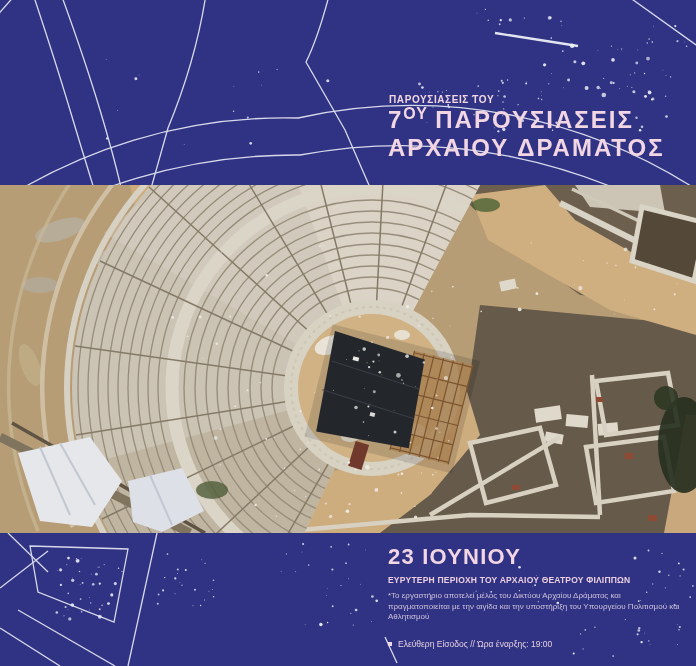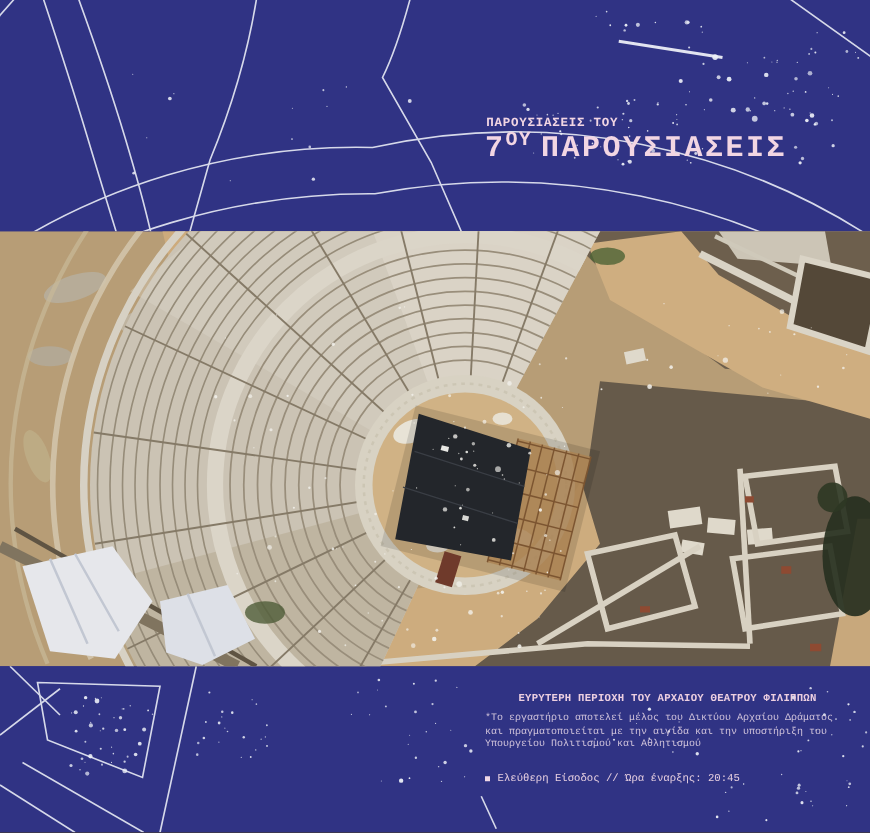--- a/index.html
+++ b/index.html
@@ -1,35 +1,35 @@
 <!DOCTYPE html>
 <html><head>
 <meta charset="utf-8">
 <style>
   html,body{margin:0;padding:0;background:#1a1a2e;}
   .poster{
     position:relative;width:696px;height:666px;overflow:hidden;
     background:var(--blue,#303384);
-    font-family:Liberation Mono, monospace;
+    font-family:Liberation Sans, sans-serif;
   }
   svg{display:block;}
   .deco{position:absolute;left:0;pointer-events:none;}
   .deco-top{top:0;}
   .deco-bottom{top:533px;}
   .photo-wrap{position:absolute;left:0;top:185px;width:696px;height:348px;}
   
   .header-text{position:absolute;left:388px;top:94px;color:var(--pink,#f2d6e3);}
   .kicker{font-size:10px;font-weight:bold;letter-spacing:.6px;margin:0 0 3px 1px;}
   .title-line{font-size:24px;font-weight:bold;letter-spacing:2px;line-height:24.5px;white-space:nowrap;}
   .title-line .ordinal{font-size:16px;letter-spacing:1px;position:relative;top:-9px;}
   .title-line .rest{margin-left:.3em;}
   
   .footer-text{position:absolute;left:388px;top:546px;color:var(--pink,#f2d6e3);}
   .date-line{font-size:22px;font-weight:bold;letter-spacing:1.2px;line-height:21px;white-space:nowrap;}
-  .location{font-size:8.5px;font-weight:bold;letter-spacing:.2px;color:#eccfe0;margin-top:8px;white-space:nowrap;text-align:center;}
+  .location{font-size:8.5px;font-weight:bold;letter-spacing:.2px;color:#eccfe0;margin-top:8px;white-space:nowrap;}
   .note{font-size:8px;line-height:10.5px;color:#cfc2da;margin:6px 0 16px 0;width:292px;font-weight:normal;}
   .admission{font-size:8.5px;color:#e6cfe0;margin-top:8px;display:flex;align-items:center;white-space:nowrap;}
   .bullet-square{display:inline-block;width:4px;height:4px;background:#f0d8e6;margin-right:6px;flex:none;}
 </style>
 </head>
 <body>
 
 <div class="poster" style="--blue: #303384; --pink: #f2d6e3;">
 
   <svg class="deco deco-top" width="696" height="185" viewBox="0 0 696 185">
@@ -167,20 +167,21 @@
         <circle cx="549.5" cy="17.9" r="1.78" fill="#eef1f8" opacity="0.71"></circle>
         <circle cx="500.8" cy="20.2" r="1.12" fill="#eef1f8" opacity="0.95"></circle>
         <circle cx="561.0" cy="21.3" r="0.69" fill="#eef1f8" opacity="0.86"></circle>
         <circle cx="485.3" cy="9.3" r="0.66" fill="#eef1f8" opacity="0.84"></circle>
       </g>
   </svg>
 
   <div class="header-text">
     <div class="kicker">ΠΑΡΟΥΣΙΑΣΕΙΣ ΤΟΥ</div>
     <div class="title-line"><span>7</span><span class="ordinal">ΟΥ</span><span class="rest">ΠΑΡΟΥΣΙΑΣΕΙΣ</span></div>
+    <div class="title-line">ΑΡΧΑΙΟΥ ΔΡΑΜΑΤΟΣ</div>
   </div>
 
   <div class="photo-wrap">
   <svg width="696" height="348" viewBox="0 0 696 348">
     <defs>
       <clipPath id="cavea-clip">
         <polygon points="372,203 203,566 115,509 26,403 -28,203 89,-80 372,-197 560,-150"></polygon>
       </clipPath>
     </defs>
 
@@ -586,21 +587,22 @@
         <circle cx="625.3" cy="86.6" r="0.56" fill="#eef1f8" opacity="0.80"></circle>
         <circle cx="613.1" cy="123.1" r="0.83" fill="#eef1f8" opacity="0.91"></circle>
         <circle cx="573.7" cy="120.5" r="1.05" fill="#eef1f8" opacity="0.94"></circle>
         <circle cx="638.8" cy="97.5" r="1.33" fill="#eef1f8" opacity="0.74"></circle>
         <circle cx="641.6" cy="109.1" r="1.22" fill="#eef1f8" opacity="0.90"></circle>
         <circle cx="583.1" cy="115.9" r="0.54" fill="#eef1f8" opacity="0.81"></circle>
       </g>
   </svg>
 
   <div class="footer-text">
+    <div class="date-line">23 ΙΟΥΝΙΟΥ</div>
     <div class="location">ΕΥΡΥΤΕΡΗ ΠΕΡΙΟΧΗ ΤΟΥ ΑΡΧΑΙΟΥ ΘΕΑΤΡΟΥ ΦΙΛΙΠΠΩΝ</div>
     <p class="note">*Το εργαστήριο αποτελεί μέλος του Δικτύου Αρχαίου Δράματος και πραγματοποιείται με την αιγίδα και την υποστήριξη του Υπουργείου Πολιτισμού και Αθλητισμού</p>
     <div class="admission">
       <span class="bullet-square"></span>
-      <span>Ελεύθερη Είσοδος  // Ώρα έναρξης: 20:45</span>
+      <span>Ελεύθερη Είσοδος  // Ώρα έναρξης: 19:00</span>
     </div>
   </div>
 
 </div>
 
 </body></html>

